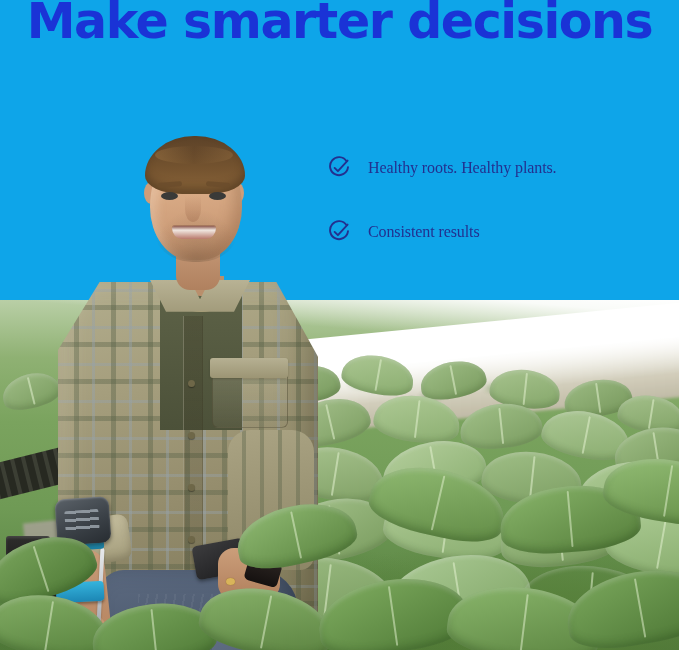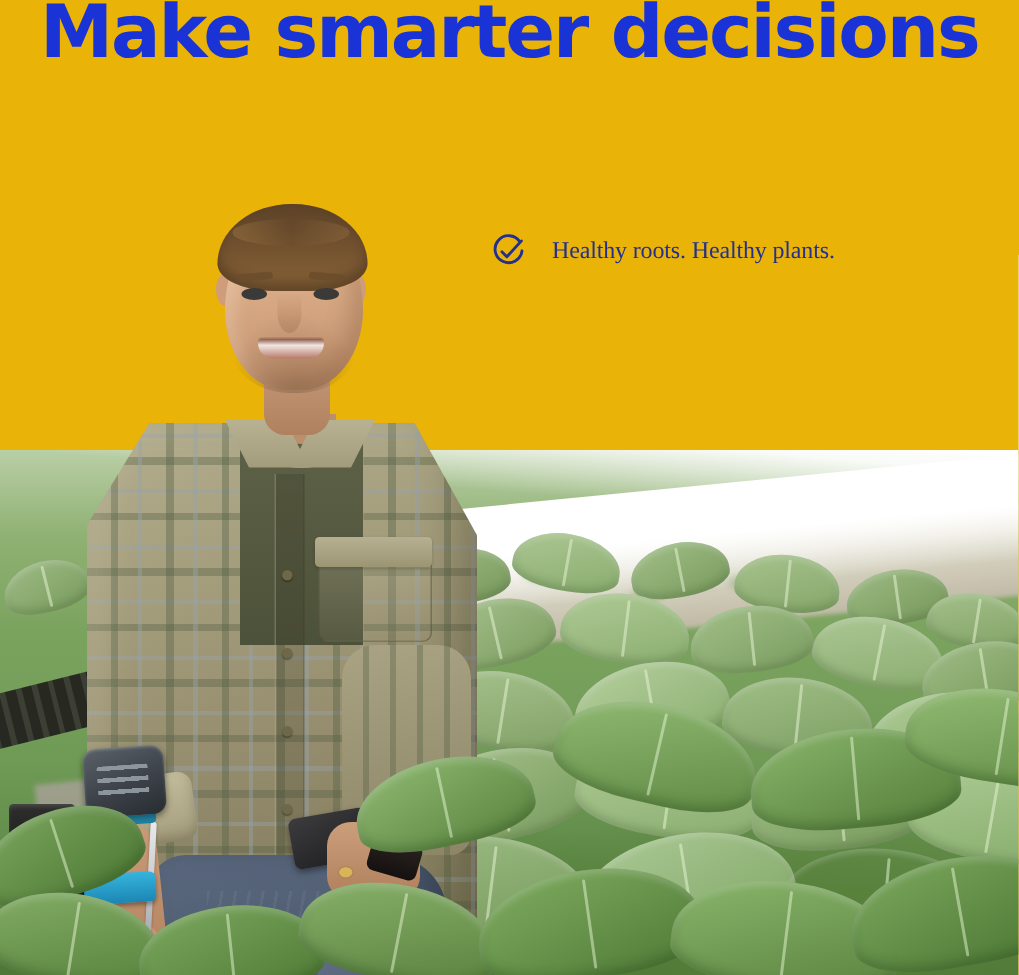--- a/index.html
+++ b/index.html
@@ -1,20 +1,20 @@
 <!DOCTYPE html>
 <html><head>
 <meta charset="utf-8">
 <style>
   html,body{margin:0;padding:0;}
   body{
     width:679px;height:650px;overflow:hidden;background:#ffffff;
     font-family:"Liberation Sans",sans-serif;position:relative;
   }
-  .stage{position:absolute;inset:0;background:#eab308;overflow:hidden;}
+  .stage{position:absolute;inset:0;background:#0ea5e9;overflow:hidden;}
 
   
   .headline{
     position:absolute;left:0;top:-4px;width:679px;text-align:center;
     color:#1a33d6;font-weight:700;font-size:49px;line-height:52px;
     letter-spacing:-1.4px;font-family:"DejaVu Sans","Liberation Sans",sans-serif;
     -webkit-font-smoothing:antialiased;
   }
   .headline .l1,.headline .l2{display:block;white-space:nowrap;}
   .headline .l2{letter-spacing:-1.1px;}
@@ -410,16 +410,25 @@
       <span class="ico">
         <svg viewBox="0 0 24 24" fill="none" xmlns="http://www.w3.org/2000/svg">
           <path d="M19.6 5.2 A9 9 0 1 0 21 11.2" stroke="#23308f" stroke-width="1.9" stroke-linecap="round" fill="none"></path>
           <path d="M7.6 11.9 L10.9 15.2 L20.6 4.6" stroke="#23308f" stroke-width="1.9" stroke-linecap="round" stroke-linejoin="round" fill="none"></path>
         </svg>
       </span>
       <span class="txt">Healthy roots. Healthy plants.</span>
     </div>
 
 
+    <div class="bullet">
+      <span class="ico">
+        <svg viewBox="0 0 24 24" fill="none" xmlns="http://www.w3.org/2000/svg">
+          <path d="M19.6 5.2 A9 9 0 1 0 21 11.2" stroke="#23308f" stroke-width="1.9" stroke-linecap="round" fill="none"></path>
+          <path d="M7.6 11.9 L10.9 15.2 L20.6 4.6" stroke="#23308f" stroke-width="1.9" stroke-linecap="round" stroke-linejoin="round" fill="none"></path>
+        </svg>
+      </span>
+      <span class="txt">Consistent results</span>
+    </div>
 
   </div>
 
 </div>
 
 </body></html>

